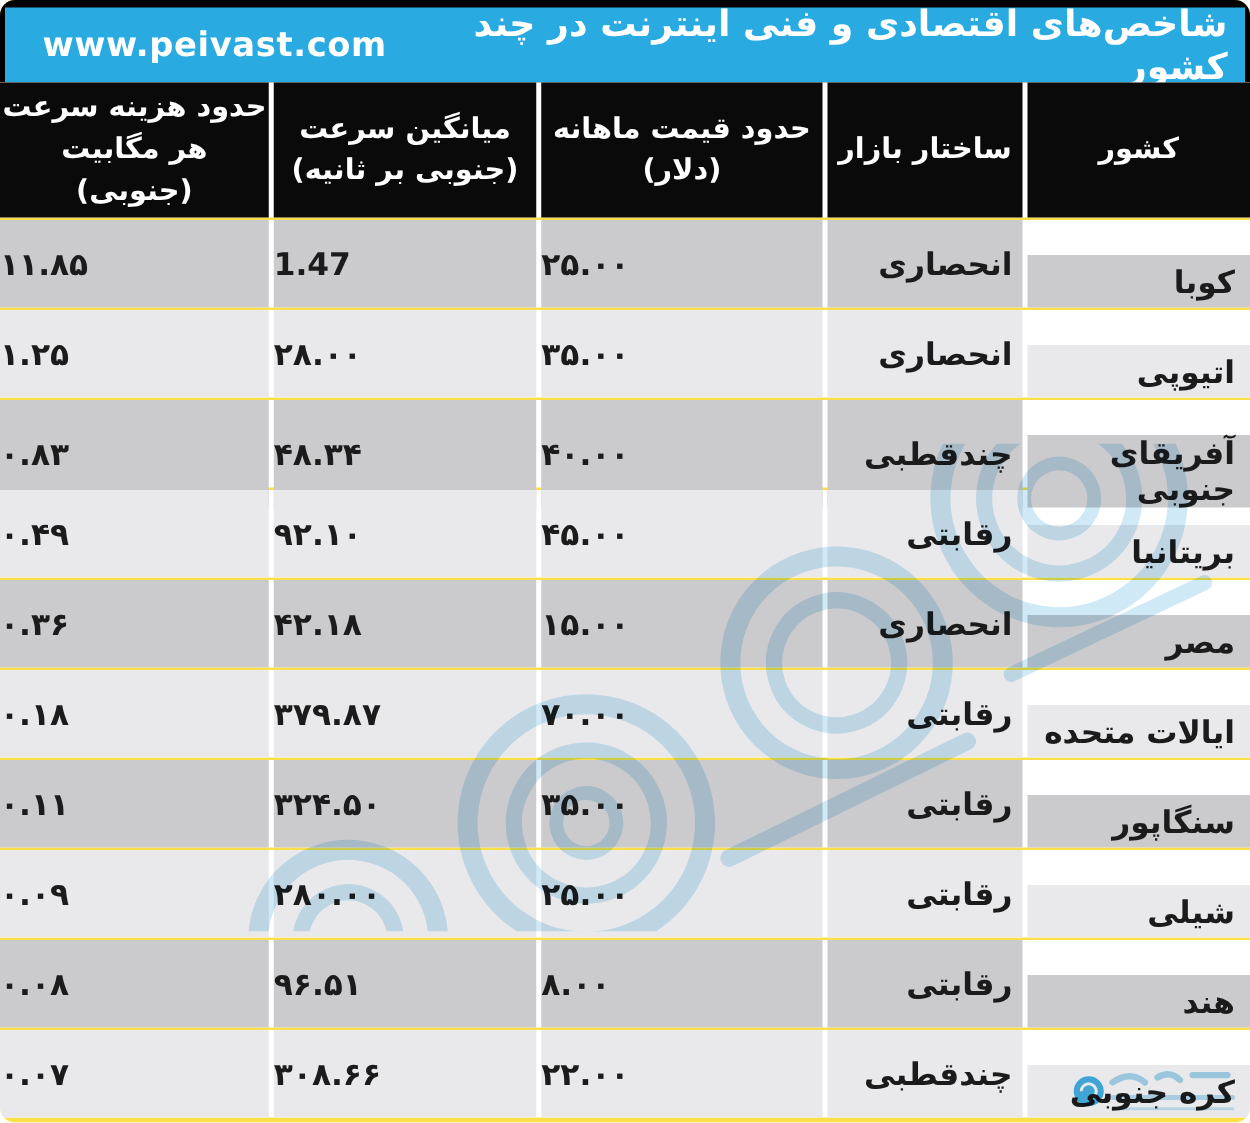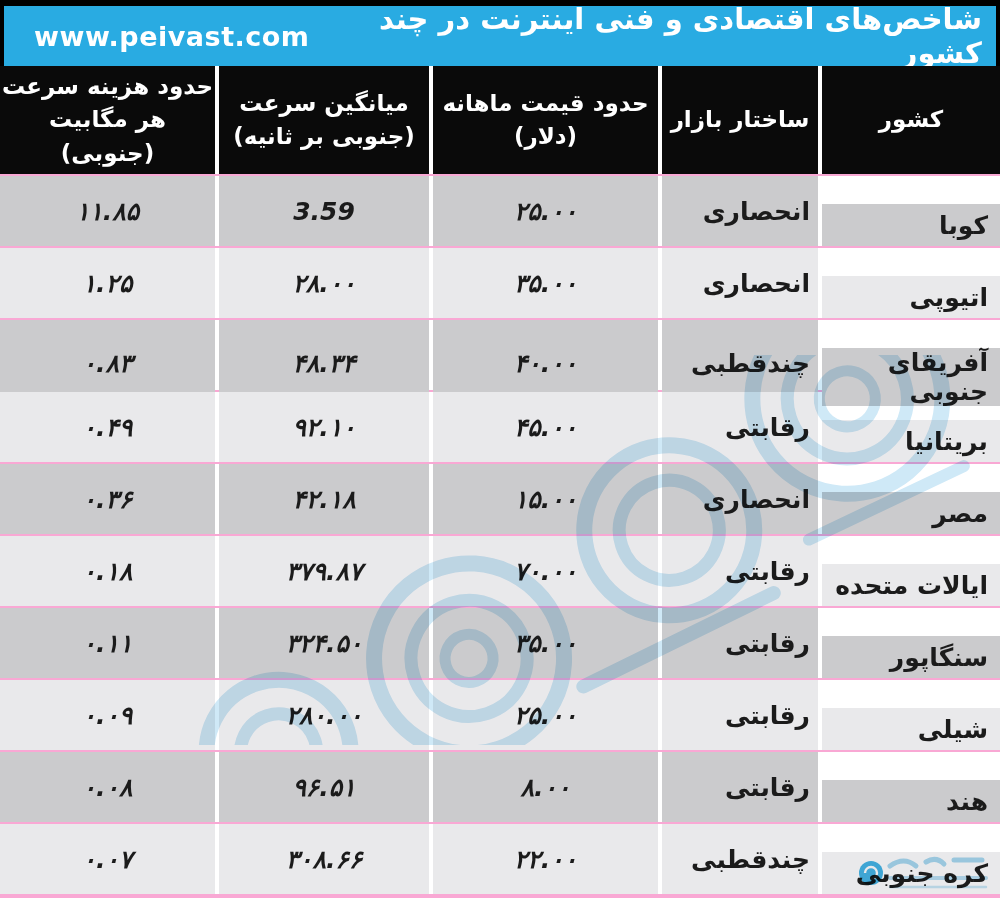--- a/index.html
+++ b/index.html
@@ -1,18 +1,19 @@
 <!DOCTYPE html>
 <html lang="fa"><head>
 <meta charset="utf-8">
 <style>
   html,body{margin:0;padding:0;background:#ffffff;}
   .canvas{
-    position:relative;width:1000px;height:898px;background:#f9a8d4;overflow:hidden;
+    position:relative;width:1000px;height:898px;background:#fde047;overflow:hidden;
     font-family:"DejaVu Sans",sans-serif;
+    border-radius:12px;
   }
   
   .topbar{position:absolute;top:0;left:0;width:1000px;height:66px;background:#000000;
     box-sizing:border-box;padding:6px 4px 0 4px;}
   .topbar-blue{height:60px;background:#29abe2;display:flex;align-items:center;
     justify-content:space-between;box-sizing:border-box;padding:0 14px 0 30px;}
   .site{color:#ffffff;font-weight:bold;font-size:27px;letter-spacing:.5px;direction:ltr;}
   .maintitle{color:#ffffff;font-weight:bold;font-size:29px;direction:rtl;}
   
   .tbl{position:absolute;top:66px;left:0;width:1000px;direction:rtl;}
@@ -20,21 +21,21 @@
     margin-bottom:2px;background:#ffffff;}
   .trow.head{height:108px;}
   .trow.data{height:70px;}
   .th{background:#0a0a0a;color:#ffffff;display:flex;flex-direction:column;align-items:center;
     justify-content:center;text-align:center;font-weight:bold;font-size:23px;line-height:1.45;}
   .td{display:flex;align-items:center;font-size:25px;font-weight:bold;color:#1b1b1b;}
   .trow.dark .td{background:#cbcbcd;}
   .trow.light .td{background:#e9e9eb;}
   .c-country{justify-content:flex-start;padding-right:12px;box-sizing:border-box;margin-top:28px;}
   .c-market{justify-content:flex-start;padding-right:8px;box-sizing:border-box;}
-  .c-num{justify-content:center;font-style:italic;}
+  .c-num{justify-content:flex-end;}
   
   .wm{position:absolute;left:110px;top:355px;width:900px;height:390px;
     mix-blend-mode:multiply;pointer-events:none;}
   .corner-logo{position:absolute;left:848px;top:852px;width:152px;height:40px;
     mix-blend-mode:multiply;pointer-events:none;}
 </style>
 </head>
 <body>
 
 <div class="canvas">
@@ -69,21 +70,21 @@
       </div>
     </div>
 
     <div class="trow data dark">
       <div class="td c-country">کوبا</div>
       <div class="td c-market">انحصاری</div>
       <div class="td c-num">
           <bdi dir="ltr">۲۵.۰۰</bdi>
         </div>
       <div class="td c-num">
-          <bdi dir="ltr">3.59</bdi>
+          <bdi dir="ltr">1.47</bdi>
         </div>
       <div class="td c-num">
           <bdi dir="ltr">۱۱.۸۵</bdi>
         </div>
     </div>
 
     <div class="trow data light">
       <div class="td c-country">اتیوپی</div>
       <div class="td c-market">انحصاری</div>
       <div class="td c-num">

